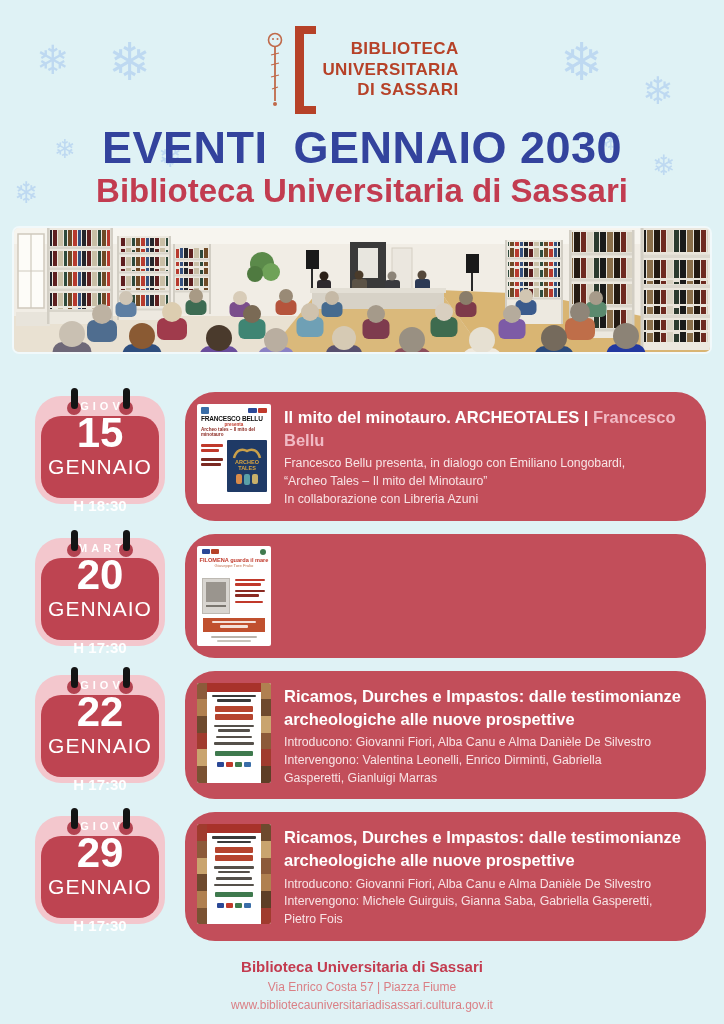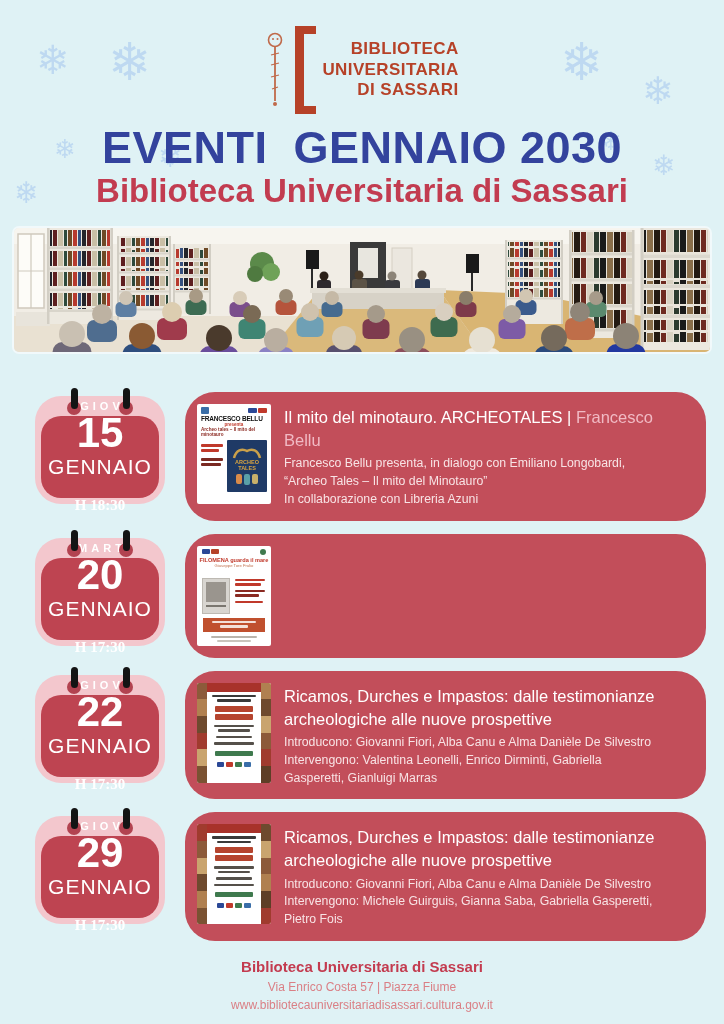--- a/index.html
+++ b/index.html
@@ -80,33 +80,33 @@
   .hole-l{left:32px;} .hole-r{left:84px;}
   .badge-inner{
     position:absolute;left:6px;right:6px;top:20px;bottom:6px;
     background:#be4451;border-radius:20px;
     display:flex;flex-direction:column;align-items:center;justify-content:center;
     color:#fff;
   }
   .b-weekday{font-size:11px;font-weight:700;letter-spacing:4px;margin-left:4px;}
   .b-day{font-size:42px;font-weight:800;line-height:1.0;}
   .b-month{font-size:21px;font-weight:400;letter-spacing:1px;margin-top:1px;}
-  .b-time{font-size:15px;font-weight:700;margin-top:18px;font-family:Liberation Serif, serif;}
+  .b-time{font-size:15px;font-weight:700;margin-top:18px;}
   
   .card{
     flex:1 1 auto;min-height:124px;background:#c24e5a;border-radius:30px;
     display:flex;align-items:flex-start;
     padding:12px 16px 12px 12px;box-sizing:border-box;
   }
   .thumb{
     flex:0 0 74px;height:100px;background:#fff;border-radius:2px;
     margin-right:13px;position:relative;overflow:hidden;
   }
   .card-text{flex:1 1 auto;min-width:0;padding-top:2px;}
-  .card-title{font-size:16.5px;font-weight:400;line-height:1.4;color:#fff;}
+  .card-title{font-size:16.5px;font-weight:700;line-height:1.4;color:#fff;}
   .t-secondary{color:#f1bac4;}
   .card-desc{
     font-size:12.3px;line-height:1.45;color:#f8e3e5;margin-top:3px;
     white-space:pre-line;
   }
   
   .th-row{display:flex;gap:2px;align-items:center;}
   .th-bar{border-radius:1px;}
   .thumb-1 .t1-head{font-size:6.5px;font-weight:800;color:#111;margin:1px 0 0 4px;letter-spacing:-.2px;}
   .thumb-1 .t1-pres{font-size:4.5px;color:#c0392b;text-align:center;font-weight:700;}

